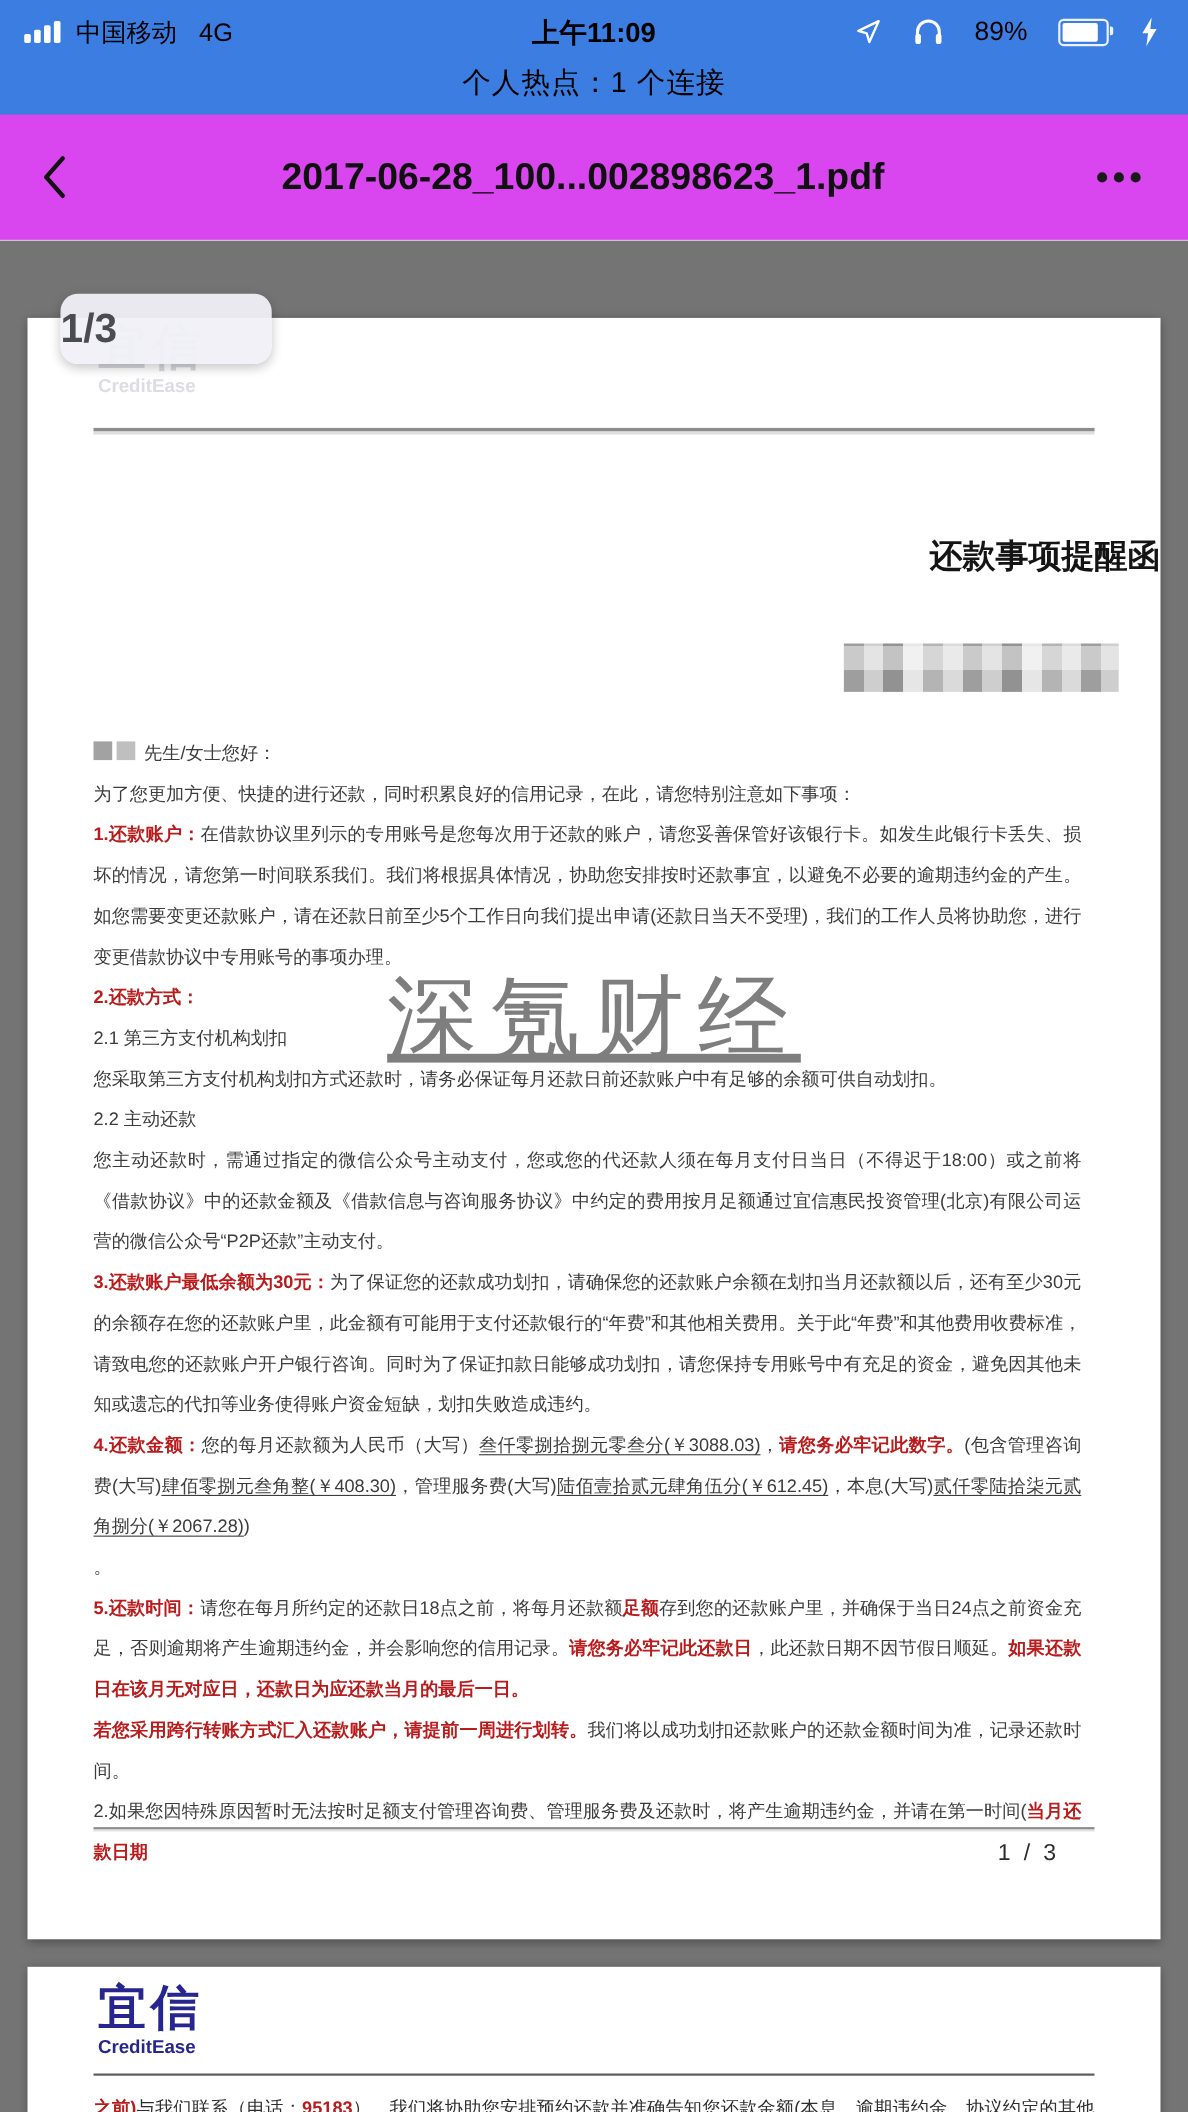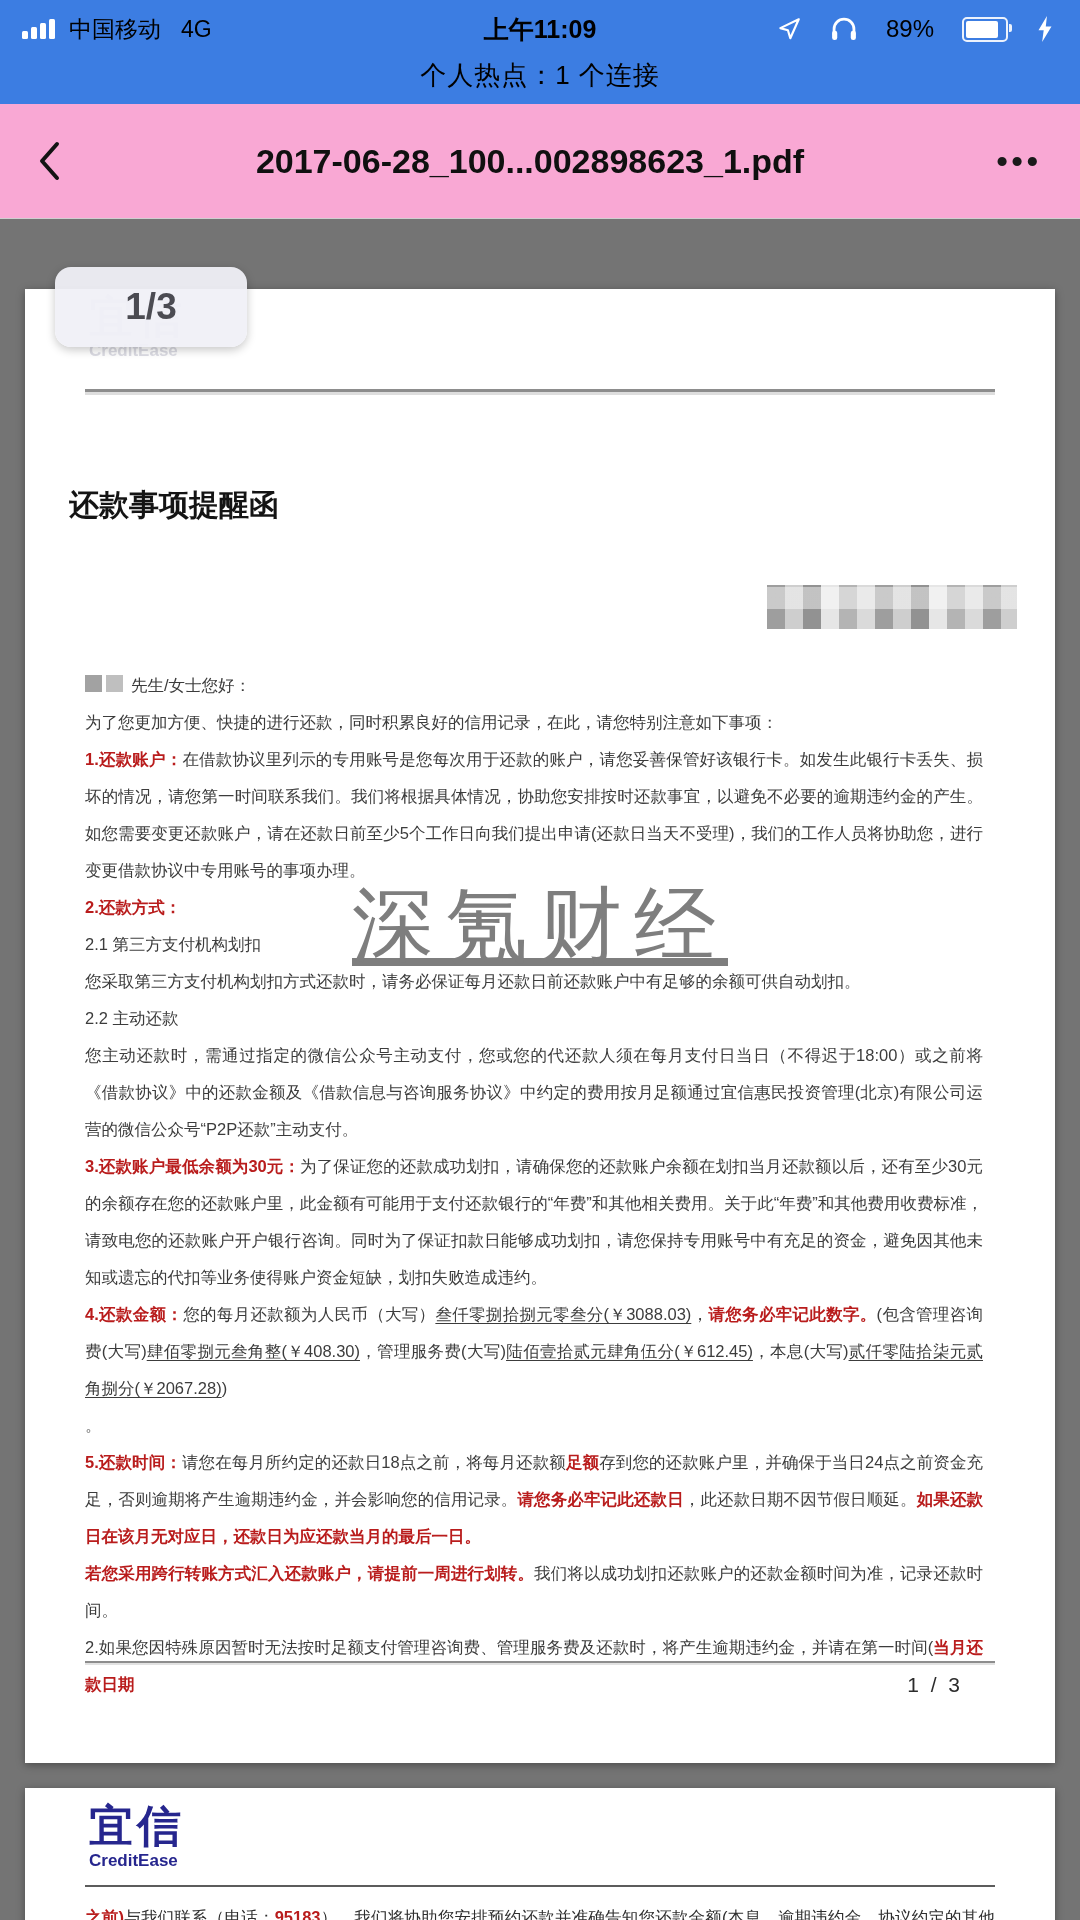--- a/index.html
+++ b/index.html
@@ -23,43 +23,43 @@
   .sb-time{position:absolute;left:0;right:0;text-align:center;font-size:25px;font-weight:700;}
   .sb-right{display:flex;align-items:center;gap:28px;z-index:2;text-align:right;}
   .sb-right svg{display:block}
   .battery-pct{font-size:24px;font-weight:400;}
   .battery{position:relative;width:42px;height:21px;border:2px solid rgba(255,255,255,.9);border-radius:5px;display:flex;align-items:center;}
   .battery .fill{position:absolute;left:2px;top:2px;bottom:2px;width:32px;background:#fff;border-radius:2px;}
   .battery .nub{position:absolute;right:-6px;top:5px;width:3px;height:8px;background:rgba(255,255,255,.9);border-radius:0 2px 2px 0;}
   .sb-row2{height:52px;text-align:center;font-size:26px;line-height:46px;letter-spacing:1px;}
 
   
-  .nav-bar{position:absolute;top:104px;left:0;right:0;height:114px;background:#f9a8d4;border-bottom:1px solid #cfcfcf;z-index:25;}
+  .nav-bar{position:absolute;top:104px;left:0;right:0;height:114px;background:#d946ef;border-bottom:1px solid #cfcfcf;z-index:25;}
   .back-btn{position:absolute;left:36px;top:0;bottom:0;display:flex;align-items:center;cursor:pointer;}
   .nav-title{position:absolute;left:90px;right:110px;top:0;bottom:0;display:flex;align-items:center;justify-content:center;
     font-size:34px;font-weight:600;color:#101010;white-space:nowrap;overflow:hidden;}
   .more-btn{position:absolute;right:38px;top:0;bottom:0;display:flex;align-items:center;font-size:32px;font-weight:700;letter-spacing:4px;color:#1a1a1a;cursor:pointer;}
 
   
   .viewer{position:absolute;top:219px;left:0;right:0;bottom:0;background:#747474;overflow:hidden;}
   .page{position:absolute;left:25px;width:1030px;background:#ffffff;box-shadow:0 2px 8px rgba(0,0,0,.35);}
   .page1{top:70px;height:1474px;}
   .page2{top:1569px;height:145px;overflow:hidden;}
 
-  .page-badge{position:absolute;left:55px;top:48px;width:192px;height:80px;border-radius:16px;
+  .page-badge{position:absolute;left:55px;top:48px;width:192px;height:64px;border-radius:16px;
     background:rgba(240,240,246,.94);box-shadow:0 3px 10px rgba(0,0,0,.22);
-    display:flex;align-items:center;justify-content:center;
+    display:flex;align-items:center;justify-content:flex-start;
     font-size:37px;font-weight:600;color:#4b4b52;z-index:10;}
 
   
   .faint-logo{position:absolute;left:64px;top:4px;z-index:1;}
   .faint-logo .cn{display:block;font-size:44px;font-weight:800;letter-spacing:5px;color:#d8d8e0;line-height:48px;}
   .faint-logo .en{display:block;font-size:17px;font-weight:700;color:#dcdce4;}
   .head-rule{position:absolute;left:60px;right:60px;top:100px;height:3px;background:#8d8d8d;box-shadow:0 3px 0 #dedede;}
-  .letter-title{position:absolute;top:196px;left:0;right:0;text-align:left;font-size:30px;font-weight:700;color:#141414;padding-left:44px;}
+  .letter-title{position:absolute;top:196px;left:0;right:0;text-align:right;font-size:30px;font-weight:700;color:#141414;padding-left:44px;}
   .mosaic{background-image:
       repeating-linear-gradient(0deg, rgba(255,255,255,0) 0 20px, rgba(255,255,255,.45) 20px 42px),
       repeating-linear-gradient(90deg,#8e8e8e 0 18px,#c6c6c6 18px 36px,#7f7f7f 36px 54px,#e2e2e2 54px 72px,#a8a8a8 72px 90px,#d4d4d4 90px 108px);
     opacity:.85;}
   .mosaic-account{position:absolute;left:742px;top:296px;width:250px;height:44px;}
 
   .doc-body{position:absolute;left:60px;right:72px;top:378px;font-size:16.5px;line-height:37px;
     color:#3c3c3c;text-align:justify;word-break:break-all;}
   .doc-body p,.doc-body2 p{margin:0;}
   .doc-body .b,.doc-body2 .b{font-weight:700;color:#b91c1c;}

